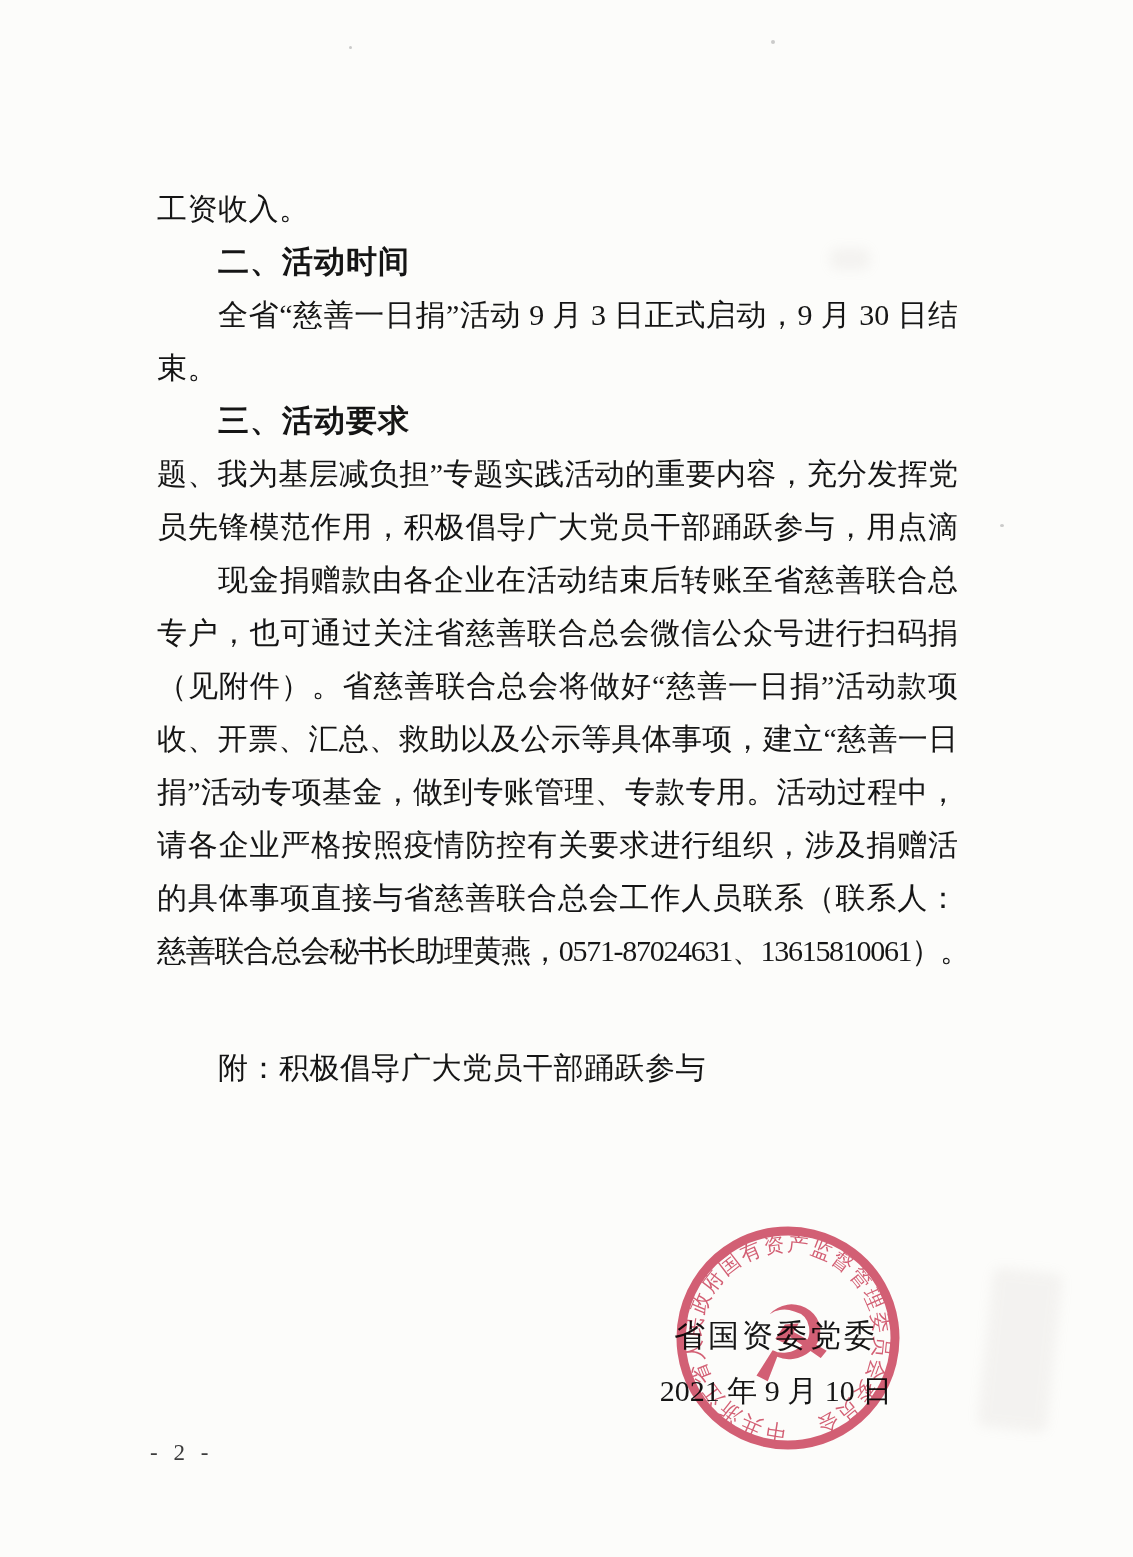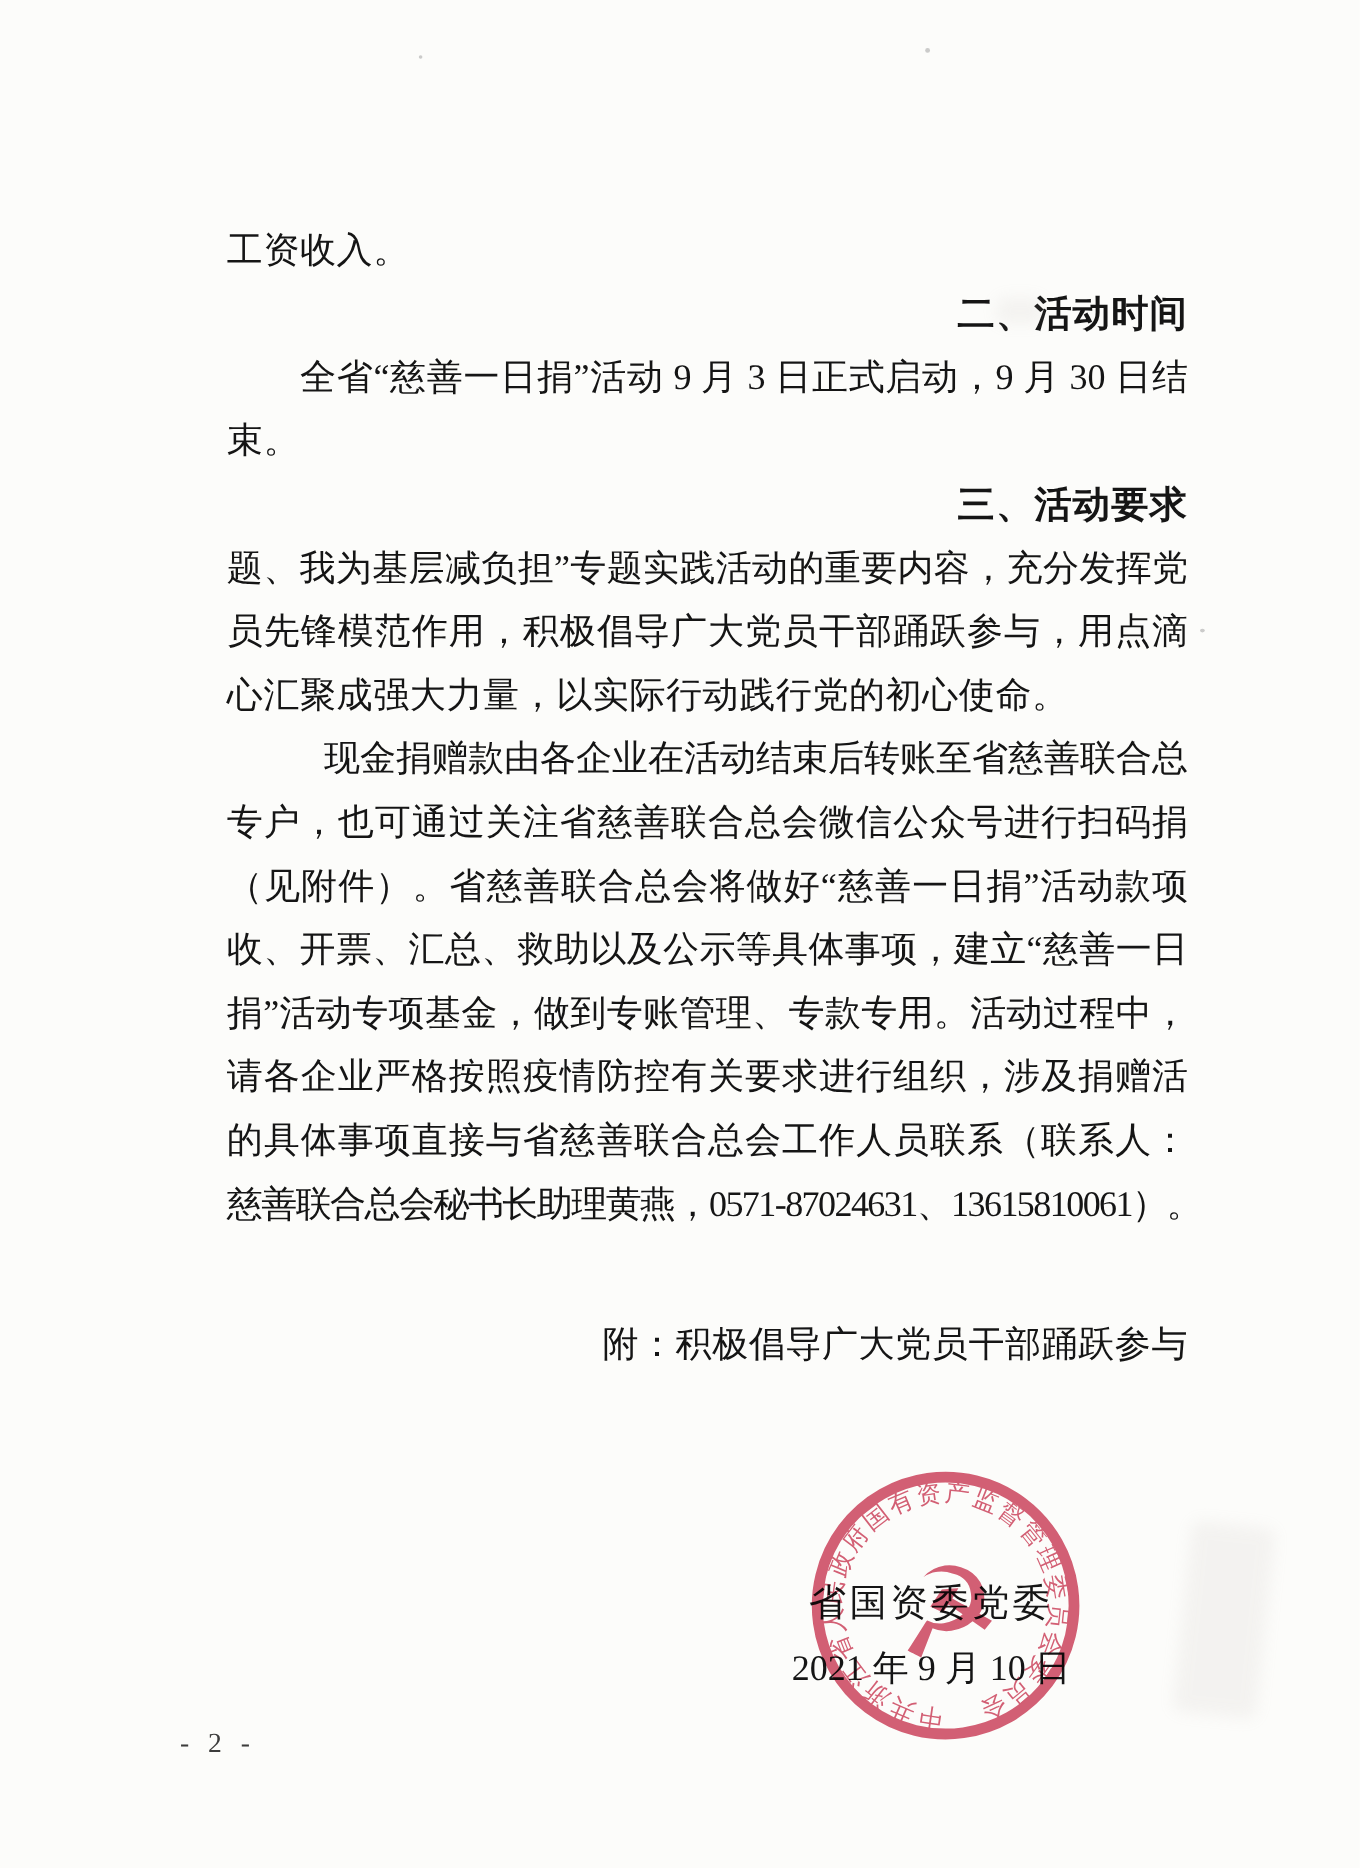--- a/index.html
+++ b/index.html
@@ -15,37 +15,36 @@
     font-family: "Liberation Serif", "DejaVu Serif", serif;
     color: #151515;
   }
 
   
   .doc-lines {
     position: absolute;
     left: 157px;
     top: 182px;
     width: 801px;
-    margin-left: 32px;
   }
   .line {
     height: 53px;
     line-height: 53px;
     font-size: 30px;
     white-space: nowrap;
     letter-spacing: 0.5px;
   }
   .line.fill {
     white-space: normal;
     overflow: hidden;
     text-align: justify;
     text-align-last: justify;
     letter-spacing: 0;
   }
-  .line.indent { text-indent: 61px; text-align: right; }
+  .line.indent { text-indent: 61px; }
   .line.heading {
     font-family: "Liberation Sans", "DejaVu Sans", sans-serif;
     font-weight: bold;
     font-size: 31px;
     letter-spacing: 1px;
   }
   .line.spacer { height: 64px; }
   .line.tight { letter-spacing: -1.3px; text-align: right; }
 
   
@@ -117,21 +116,20 @@
 <body>
 
 <div class="doc-lines">
     <div class="line body">工资收入。</div>
     <div class="line heading indent">二、活动时间</div>
     <div class="line body fill indent">全省“慈善一日捐”活动 9 月 3 日正式启动，9 月 30 日结</div>
     <div class="line body">束。</div>
     <div class="line heading indent">三、活动要求</div>
     <div class="line body fill">题、我为基层减负担”专题实践活动的重要内容，充分发挥党</div>
     <div class="line body fill">员先锋模范作用，积极倡导广大党员干部踊跃参与，用点滴爱</div>
-    <div class="line body">心汇聚成强大力量，以实际行动践行党的初心使命。</div>
     <div class="line body fill indent">现金捐赠款由各企业在活动结束后转账至省慈善联合总会</div>
     <div class="line body fill">专户，也可通过关注省慈善联合总会微信公众号进行扫码捐款</div>
     <div class="line body fill">（见附件）。省慈善联合总会将做好“慈善一日捐”活动款项接</div>
     <div class="line body fill">收、开票、汇总、救助以及公示等具体事项，建立“慈善一日</div>
     <div class="line body fill">捐”活动专项基金，做到专账管理、专款专用。活动过程中，</div>
     <div class="line body fill">请各企业严格按照疫情防控有关要求进行组织，涉及捐赠活动</div>
     <div class="line body fill">的具体事项直接与省慈善联合总会工作人员联系（联系人：省</div>
     <div class="line body tight">慈善联合总会秘书长助理黄燕，0571-87024631、13615810061）。</div>
     <div class="line spacer"></div>
     <div class="line body indent">附：积极倡导广大党员干部踊跃参与</div>

